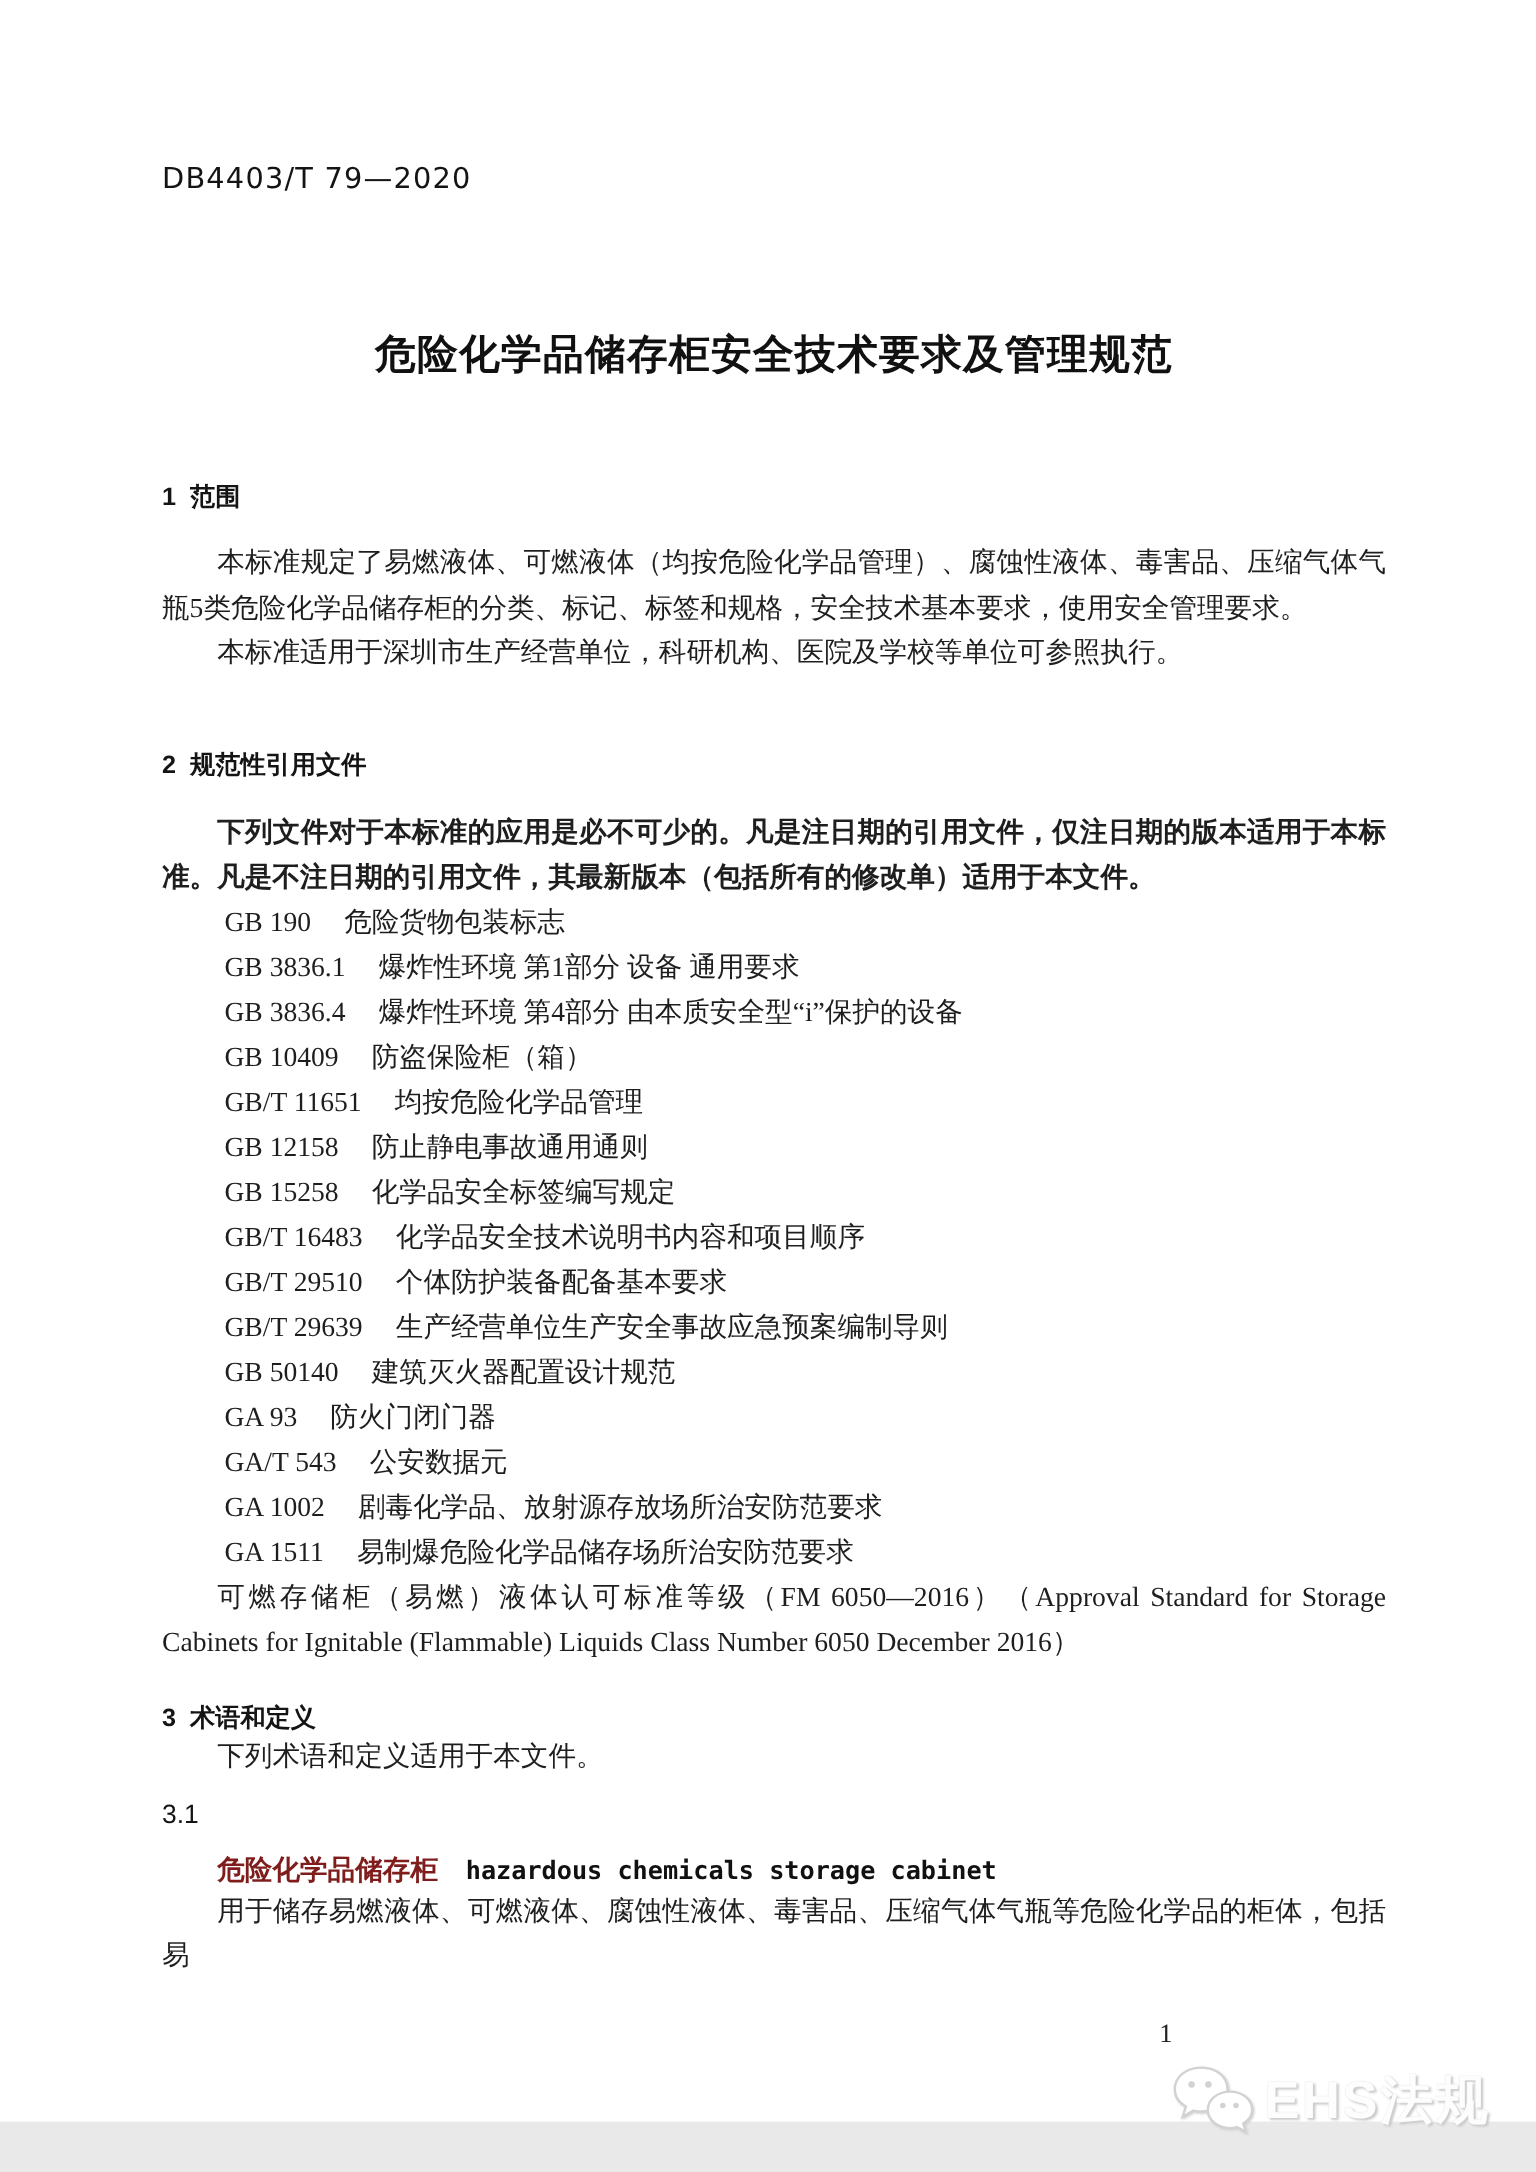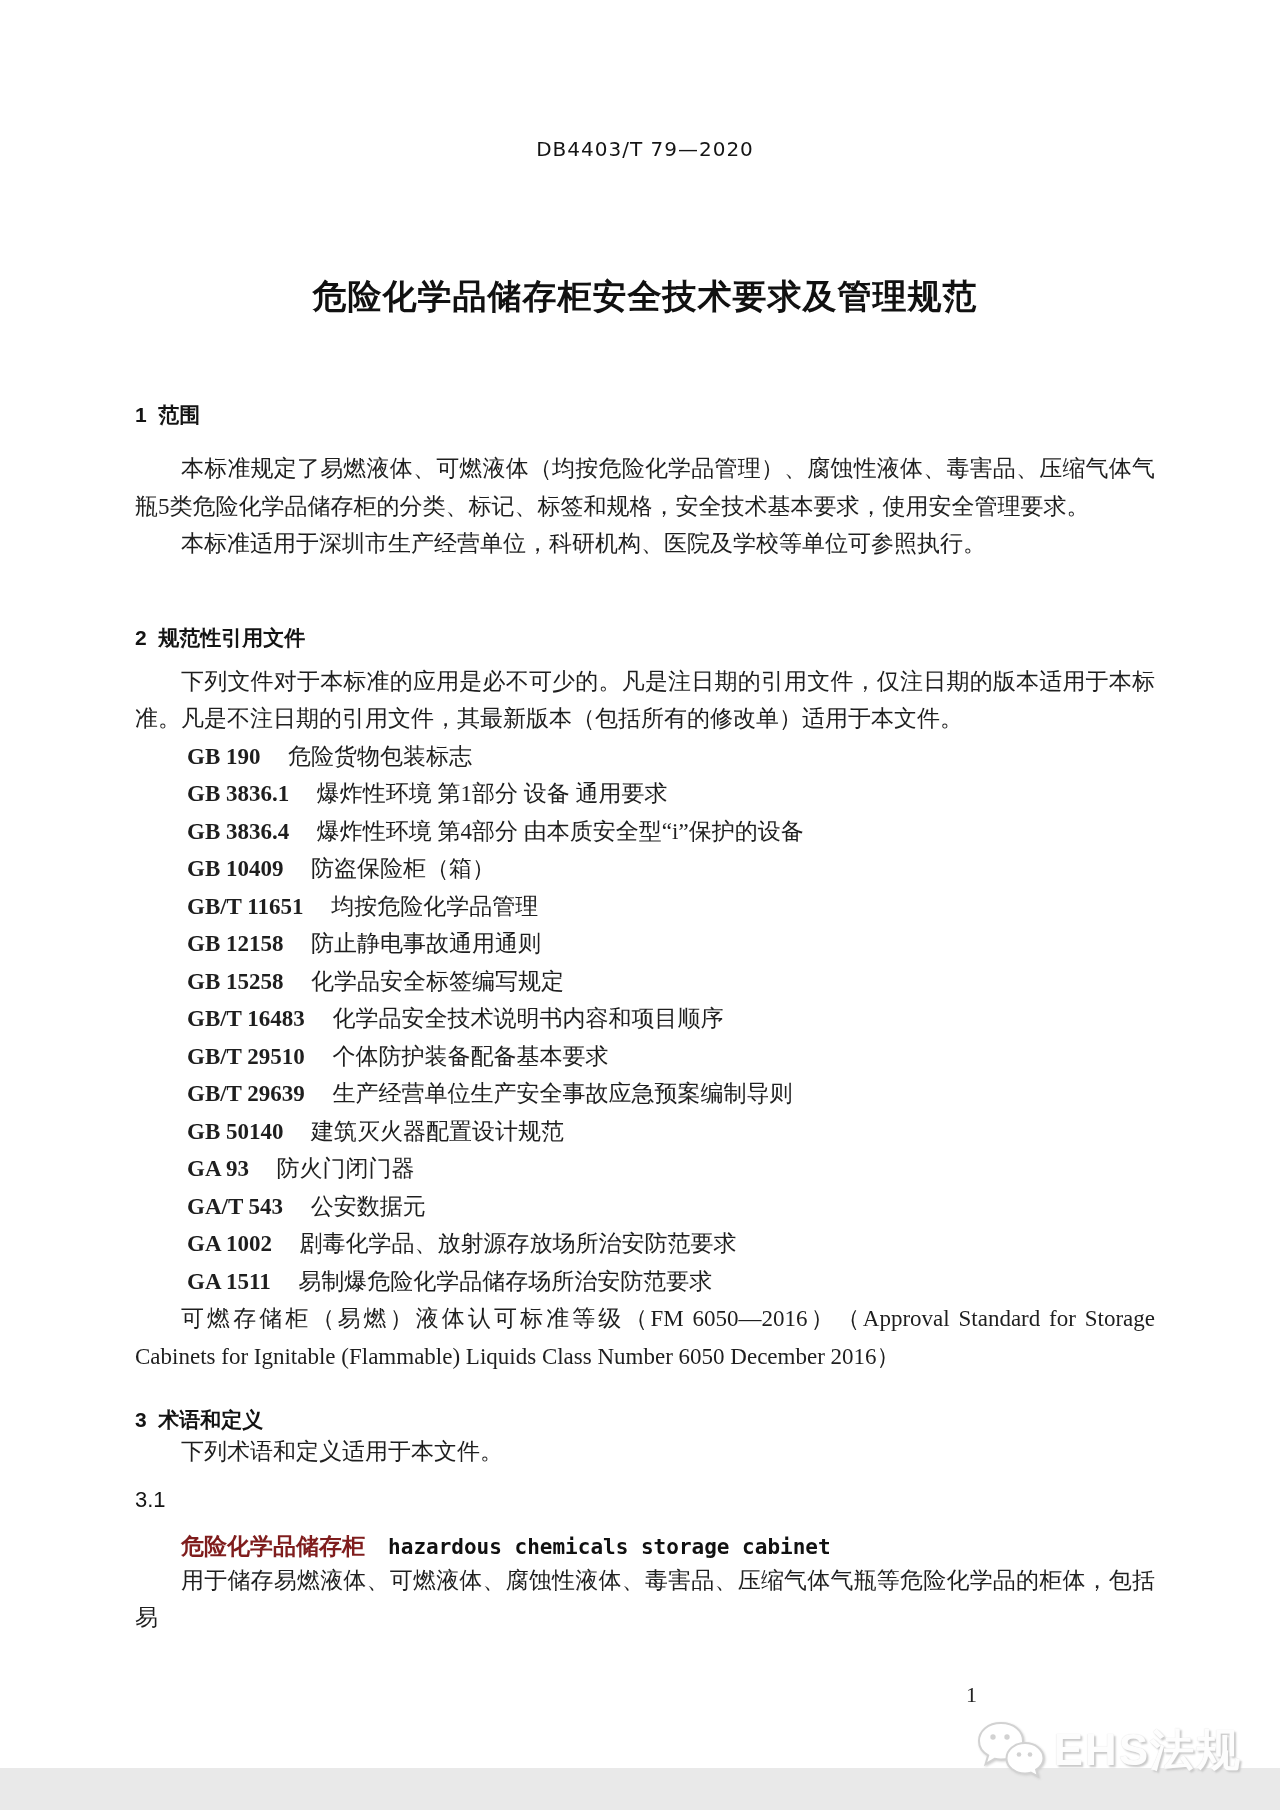--- a/index.html
+++ b/index.html
@@ -7,23 +7,23 @@
     position:relative;
     width:1280px;height:1810px;
     background:#ffffff;
     overflow:hidden;
     font-family:"Liberation Serif","DejaVu Serif",serif;
     color:#1e1e1e;
   }
   .content{position:absolute;left:135px;top:0;width:1020px;}
   .doc-number{
     margin-top:136px;
-    text-align:center;
+    text-align:left;
     font-family:"DejaVu Sans","Liberation Sans",sans-serif;
-    font-size:20px;line-height:26px;letter-spacing:1px;
+    font-size:24px;line-height:26px;letter-spacing:1px;
     color:#141414;
   }
   .title{
     margin:114px 0 0 0;
     text-align:center;
     font-family:"Liberation Sans","DejaVu Sans",sans-serif;
     font-weight:bold;
     font-size:34px;line-height:40px;letter-spacing:1px;
     color:#111;
   }
@@ -37,24 +37,24 @@
   #sec2-heading{margin-top:62px;}
   #sec3-heading{margin-top:32px;}
   p.body{
     margin:0;
     font-size:23px;line-height:37.5px;
     text-align:justify;
     text-indent:2em;
     color:#1e1e1e;
   }
   p.body.first{margin-top:22px;}
-  p.body.sec-intro{margin-top:12px;}
+  p.body.sec-intro{margin-top:24px;font-weight:bold;}
   .ref-list{margin:0 0 0 52px;}
   .ref-item{font-size:23px;line-height:37.5px;white-space:nowrap;}
-  .ref-code{display:inline-block;margin-right:1.2em;font-weight:bold;}
+  .ref-code{display:inline-block;margin-right:1.2em;}
   .fm-ref{margin-top:0;}
   .terms-intro{margin-top:18px;}
   .sub-number{
     margin-top:16px;
     font-family:"Liberation Sans","DejaVu Sans",sans-serif;
     font-size:22px;line-height:26px;color:#141414;
   }
   .term-line{
     margin-top:18px;
     padding-left:2em;

